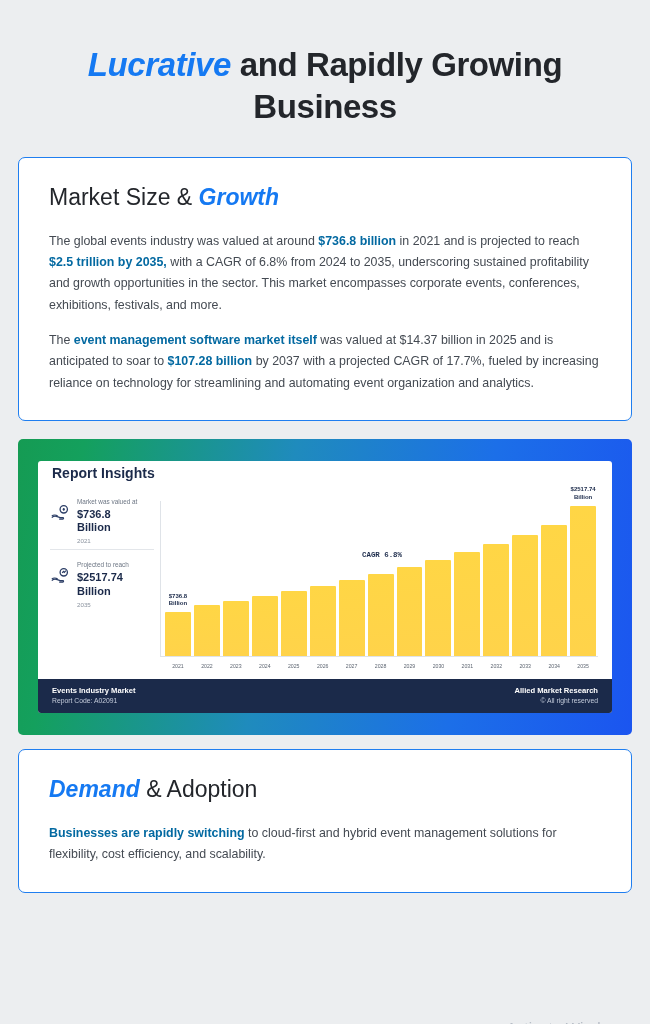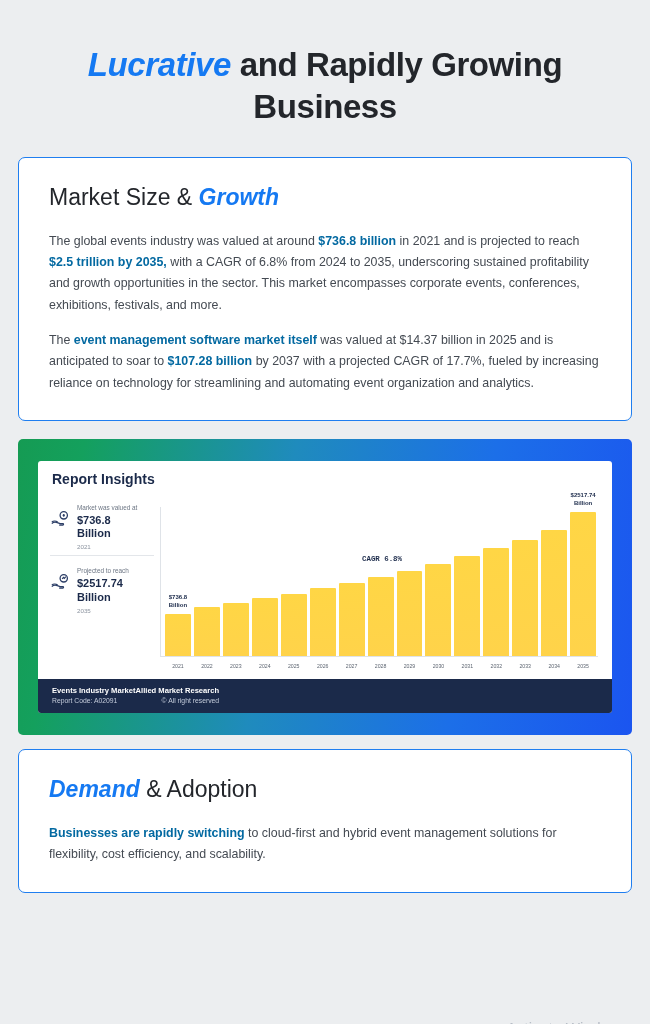--- a/index.html
+++ b/index.html
@@ -79,21 +79,20 @@
     position: relative;
     overflow: hidden;
     display: flex;
     flex-direction: column;
   }
   .report-head {
     font-size: 14px;
     font-weight: 700;
     color: #1b2a4a;
     padding: 4px 0 6px 14px;
-    margin-top: 6px;
   }
   .report-body {
     flex: 1;
     display: flex;
     padding: 0 10px 0 12px;
     min-height: 0;
   }
   .stat-col {
     width: 104px;
     flex: none;
@@ -170,20 +169,21 @@
     font-weight: 700;
     color: #1b2a4a;
     left: 46%;
     top: 32%;
     font-family: Liberation Mono, monospace;
   }
   .report-foot {
     background: #1b2a4a;
     color: #ffffff;
     display: flex;
+    justify-content: space-between;
     padding: 6px 14px 7px 14px;
   }
   .foot-l1 { font-size: 7.6px; font-weight: 700; line-height: 1.45; }
   .foot-l2 { font-size: 6.8px; color: #c4ccdb; line-height: 1.45; }
   .foot-right { text-align: right; }
 
   
   .watermark {
     position: absolute;
     right: 22px;

